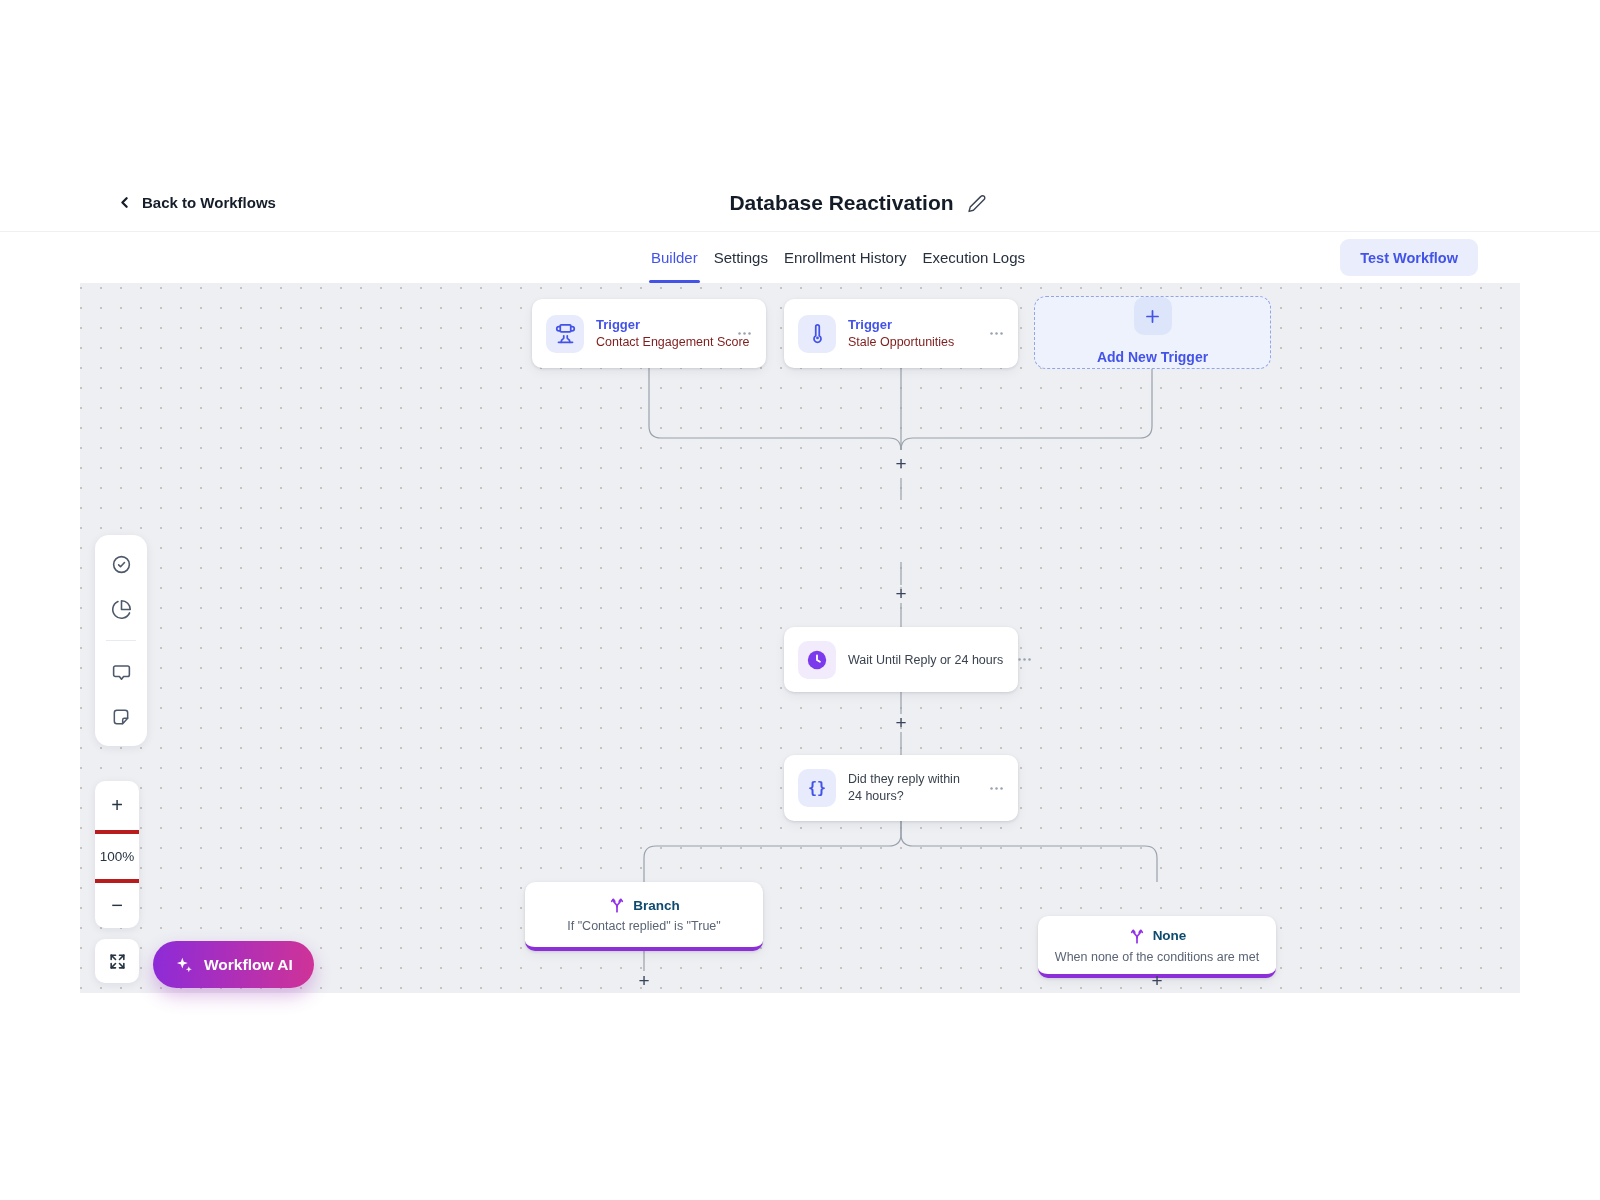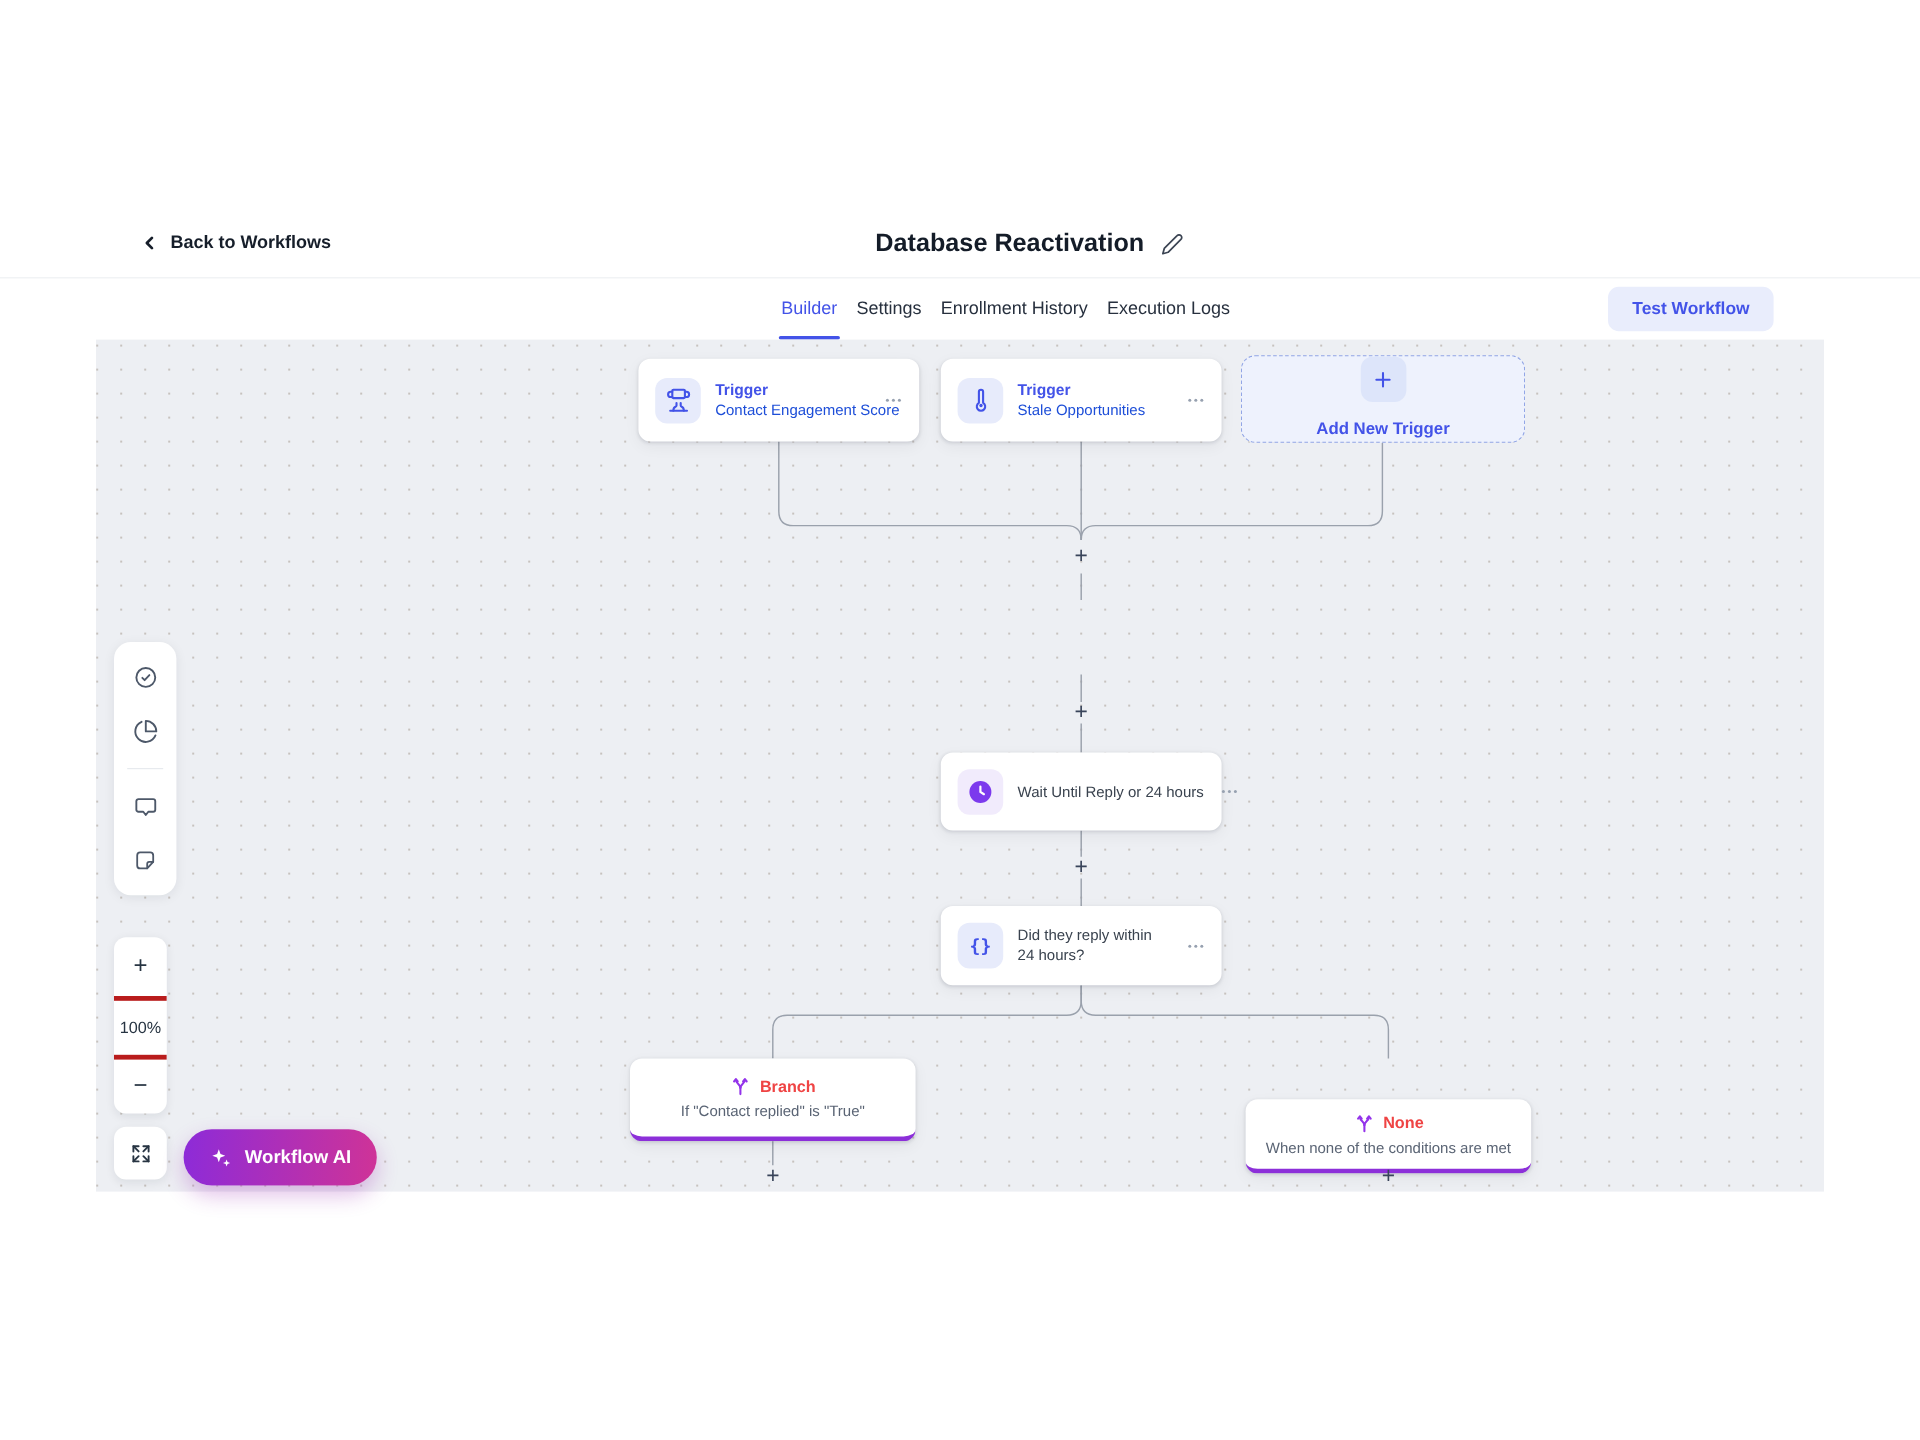--- a/index.html
+++ b/index.html
@@ -39,35 +39,35 @@
     box-shadow:0 1px 3px rgba(20,28,45,.12), 0 4px 12px rgba(20,28,45,.05);
     display:flex; align-items:center; gap:12px; padding:12px 14px; }
   .icon-chip { width:38px; height:38px; border-radius:10px; display:flex; align-items:center;
     justify-content:center; flex:0 0 auto; }
   .chip-indigo { background:#e7ebfb; color:#4353e8; }
   .chip-green  { background:#e4f4ea; }
   .chip-purple { background:#f1ebfc; }
   .chip-blue-soft { background:#dde5fa; color:#4353e8; }
   .node-texts { display:flex; flex-direction:column; line-height:1.25; min-width:0; }
   .node-kind { font-size:13px; font-weight:700; color:#4353e8; }
-  .node-sub  { font-size:12.5px; color:#1d4ed8; margin-top:2px; white-space:nowrap; }
+  .node-sub  { font-size:12.5px; color:#7f1d1d; margin-top:2px; white-space:nowrap; }
   .node-label { font-size:12.5px; color:#39424e; }
   .nowrap { white-space:nowrap; }
   .wrap2 { max-width:132px; line-height:1.35; }
   .menu-dots { margin-left:auto; display:flex; align-items:center; cursor:pointer; color:#97a1b0; }
 
   .add-trigger { position:absolute; border:1.5px dashed #92a6e6; background:#eef2fd; border-radius:12px;
     display:flex; align-items:center; gap:14px; padding:0 16px; cursor:pointer;flex-direction:column; }
   .add-trigger-label { font-size:14px; font-weight:700; color:#4353e8; }
 
   .branch-node { position:absolute; background:#fff; border-radius:10px;
     border-bottom:4px solid #8c2fd9;
     box-shadow:0 1px 3px rgba(20,28,45,.12), 0 4px 12px rgba(20,28,45,.05);
     display:flex; flex-direction:column; align-items:center; justify-content:center; gap:5px; }
-  .branch-head { display:flex; align-items:center; gap:7px; font-size:13.5px; font-weight:700; color:#ef4444; }
+  .branch-head { display:flex; align-items:center; gap:7px; font-size:13.5px; font-weight:700; color:#0c4a6e; }
   .branch-cond { font-size:12.5px; color:#59impo6373; color:#5a6474; }
 
   .plus-btn { position:absolute; width:24px; height:24px; transform:translate(-50%,-50%);
     display:flex; align-items:center; justify-content:center; color:#39445a; font-size:19px;
     font-weight:500; cursor:pointer; }
 
   
   .side-toolbar { position:absolute; left:95px; top:535px; width:52px; background:#fff; border-radius:14px;
     box-shadow:0 2px 10px rgba(16,24,40,.08); padding:10px 0; display:flex; flex-direction:column;
     align-items:center; gap:7px; }

